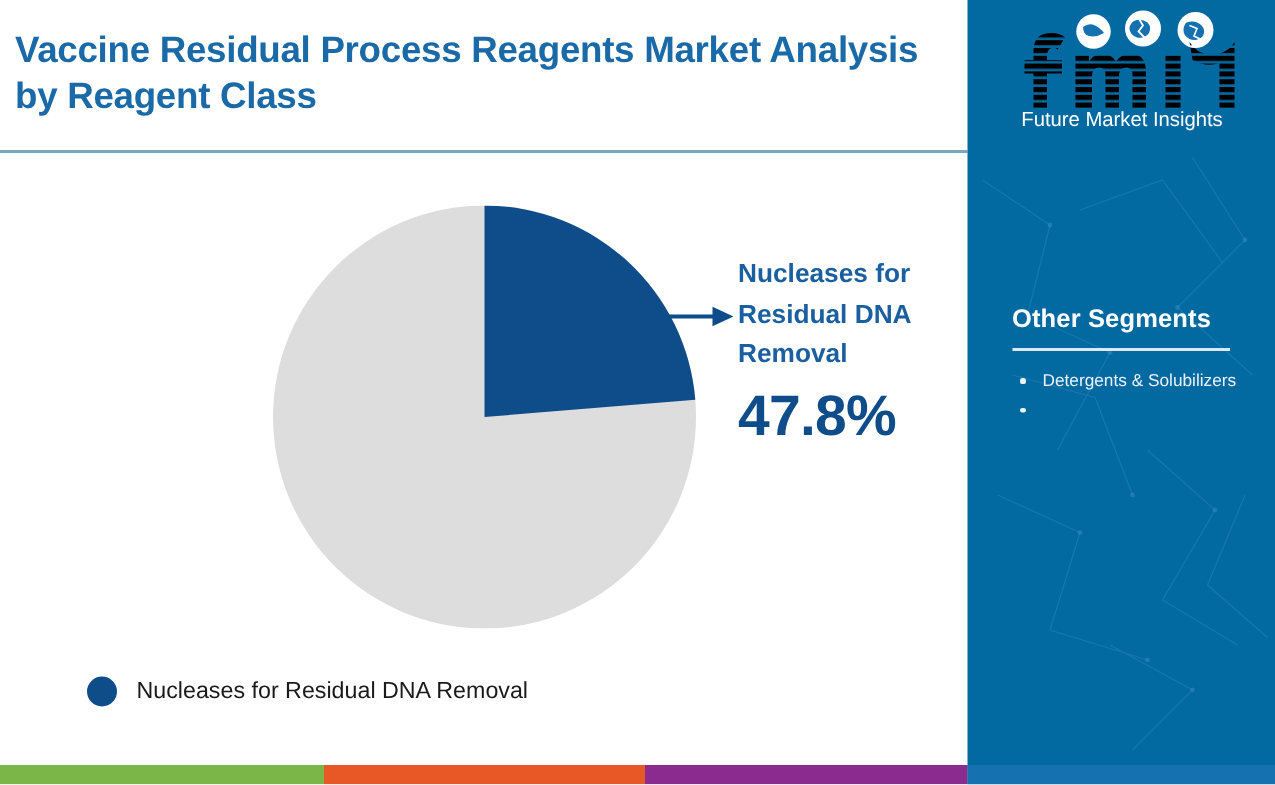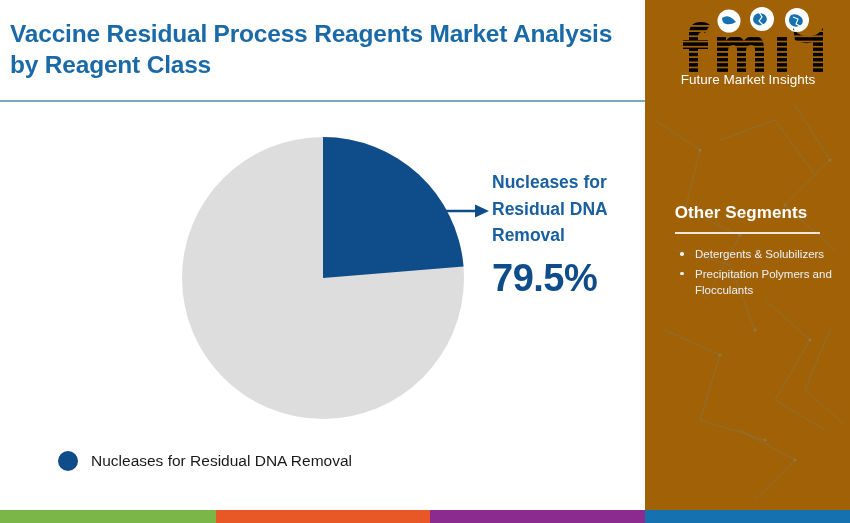--- a/index.html
+++ b/index.html
@@ -200,33 +200,33 @@
       </svg>
     </div>
 
     <svg id="callout-arrow" viewBox="0 0 52 18">
       <line x1="0" y1="9" x2="40" y2="9" stroke="#0f4c8a" stroke-width="2.6"></line>
       <polygon points="38,2.5 52,9 38,15.5" fill="#0f4c8a"></polygon>
     </svg>
 
     <div id="annotation">
       <div id="annotation-label">Nucleases for Residual DNA Removal</div>
-      <div id="annotation-value">79.5%</div>
+      <div id="annotation-value">47.8%</div>
     </div>
 
     <div id="legend">
       <div class="legend-item item-0">
         <span class="legend-swatch" style="background: rgb(15, 76, 138);"></span>
         <span class="legend-label">Nucleases for Residual DNA Removal</span>
       </div>
     </div>
 
   </div>
 
-  <div id="side-panel" style="background: #a16207;">
+  <div id="side-panel" style="background: #0369a1;">
 
     <svg id="panel-texture" viewBox="0 0 205 523" preserveAspectRatio="none">
       <g stroke="#4f9bd0" stroke-width="0.8" fill="none" opacity="0.55">
         <path d="M10 120 L55 150 L40 210 L95 235 L60 300"></path>
         <path d="M150 105 L185 160 L140 205 L190 250"></path>
         <path d="M20 330 L75 355 L55 420 L120 440"></path>
         <path d="M120 300 L165 340 L130 400 L180 430"></path>
         <path d="M75 140 L130 120 L170 175"></path>
         <path d="M30 250 L85 265 L110 330"></path>
         <path d="M95 430 L150 460 L110 500"></path>
@@ -279,21 +279,20 @@
     <div id="panel-heading">Other Segments</div>
     <div id="panel-rule"></div>
 
     <ul id="segment-list">
       <li class="segment-item">
         <span class="segment-bullet"></span>
         <span>Detergents &amp; Solubilizers</span>
       </li>
       <li class="segment-item">
         <span class="segment-bullet"></span>
-        <span>Precipitation Polymers and Flocculants</span>
       </li>
     </ul>
 
   </div>
 
   <div id="bottom-bar">
     <div class="bar-seg" style="left: 0px; width: 216px; background: rgb(122, 182, 72);"></div>
     <div class="bar-seg" style="left: 216px; width: 214px; background: rgb(232, 88, 38);"></div>
     <div class="bar-seg" style="left: 430px; width: 215px; background: rgb(139, 42, 143);"></div>
     <div class="bar-seg" style="left: 645px; width: 205px; background: rgb(21, 113, 176);"></div>

